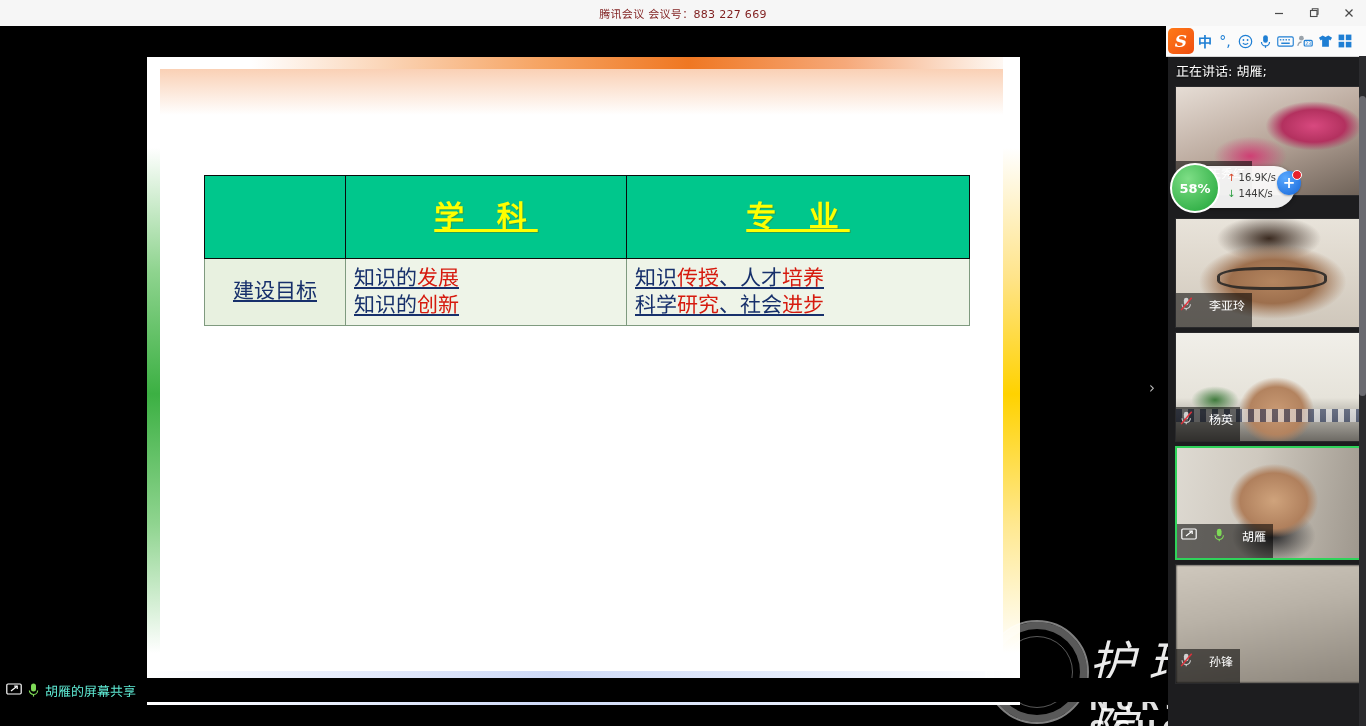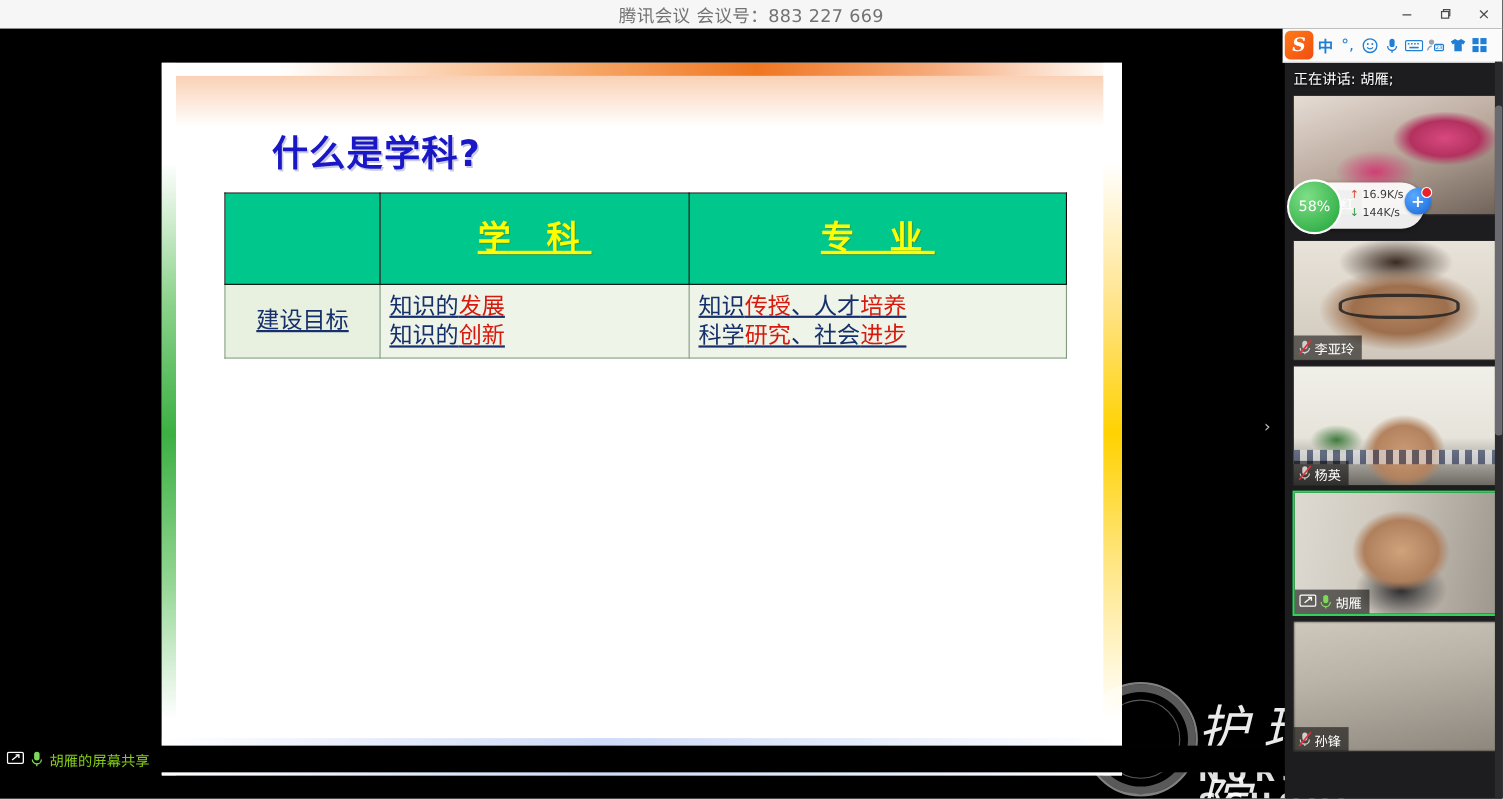--- a/index.html
+++ b/index.html
@@ -11,21 +11,21 @@
   }
   .app{position:relative;width:1366px;height:726px;overflow:hidden;background:#000;}
 
   
   .titlebar{
     position:absolute;left:0;top:0;width:1366px;height:26px;
     background:#f6f6f6;border-bottom:1px solid #dcdcdc;
     display:flex;align-items:center;justify-content:center;
   }
   .titlebar .tb-text{
-    font-size:16px;color:#737373;letter-spacing:.3px;
+    font-size:11px;color:#7f1d1d;letter-spacing:.3px;
     font-family:"DejaVu Sans","Liberation Sans",sans-serif;
   }
   .winbtns{position:absolute;right:0;top:0;height:26px;display:flex;}
   .winbtn{width:35px;height:26px;display:flex;align-items:center;justify-content:center;
           color:#4a4a4a;font-size:12px;cursor:default;}
 
   
   .stage{
     position:absolute;left:0;top:26px;width:1168px;height:676px;background:#000;
   }
@@ -147,21 +147,21 @@
   
   .netwidget{
     position:absolute;left:5px;top:140px;width:122px;height:42px;
     background:rgba(255,255,255,.92);border-radius:21px;
     display:flex;align-items:center;z-index:6;
     box-shadow:0 1px 4px rgba(0,0,0,.4);
   }
   .net-ring{
     position:absolute;left:-3px;top:-3px;width:46px;height:46px;border-radius:50%;
     background:radial-gradient(circle at 35% 30%,#7ede86,#35b24a 75%);
-    border:2px solid #ffffff;color:#fff;font-size:13px;font-weight:normal;
+    border:2px solid #ffffff;color:#fff;font-size:13px;font-weight:bold;
     display:flex;align-items:center;justify-content:center;
   }
   .net-rates{position:absolute;left:34px;top:4px;font-size:10px;color:#3a3a3a;line-height:16px;margin-left:20px;}
   .arrow-u{color:#d6482a;font-size:10px}
   .arrow-d{color:#2a9d3f;font-size:10px}
   .net-plus{
     position:absolute;right:-6px;top:5px;width:24px;height:24px;border-radius:50%;
     background:radial-gradient(circle at 35% 30%,#5aa9ff,#1565d8);
     color:#fff;font-size:15px;font-weight:bold;
     display:flex;align-items:center;justify-content:center;
@@ -173,21 +173,21 @@
   }
 
   .tile{
     position:absolute;left:7px;width:186px;background:#111;
     overflow:hidden;border:1px solid #2a2a2c;
   }
   .tile.active{border:2px solid #2fd35a;}
   .tile .namebar{
     position:absolute;left:0;bottom:0;height:22px;
     background:rgba(0,0,0,.55);display:flex;align-items:center;
-    padding:0 7px 0 4px;gap:2px;
+    padding:0 7px 12px 4px;gap:16px;
   }
   .tile .pname{color:#fff;font-size:12px;white-space:nowrap;}
   .mic-ic{width:13px;height:16px;display:block;}
   .share-ic{width:16px;height:14px;display:block;}
 
   
   .img-a{position:absolute;inset:0;
     background:
       radial-gradient(ellipse 55% 48% at 52% 58%, #b4855f 0%, #9d6f4d 42%, rgba(157,111,77,0) 72%),
       radial-gradient(ellipse 40% 30% at 50% 18%, #3a2a20 0%, rgba(58,42,32,0) 70%),
@@ -226,21 +226,21 @@
   .scroll-thumb{
     position:absolute;right:0;top:40px;width:7px;height:300px;
     background:#6a6a70;border-radius:4px;
   }
 
   
   .sharebar{
     position:absolute;left:0;bottom:0;width:1168px;height:24px;background:#000;
     display:flex;align-items:center;gap:5px;padding-left:6px;
   }
-  .sharebar .stext{color:#84cc16;font-size:13px;}
+  .sharebar .stext{color:#5eead4;font-size:13px;}
   .share-hl{position:absolute;left:146px;bottom:0;width:1022px;height:24px;background:#111;}
 </style>
 </head>
 <body>
 
 <div class="app">
 
   <div class="titlebar">
     <div class="tb-text">腾讯会议 会议号：883 227 669</div>
     <div class="winbtns">
@@ -266,21 +266,20 @@
 
   <div class="stage">
 
     <div class="slide">
       <div class="slide-top"></div>
       <div class="slide-topfade"></div>
       <div class="slide-left"></div>
       <div class="slide-right"></div>
       <div class="slide-bottom"></div>
 
-      <div class="slide-title">什么是学科?</div>
 
       <table class="disc">
         <colgroup>
             <col class="c1">
             <col class="c2">
             <col class="c3">
           </colgroup>
         <thead>
           <tr>
             <th class="blank"></th>

